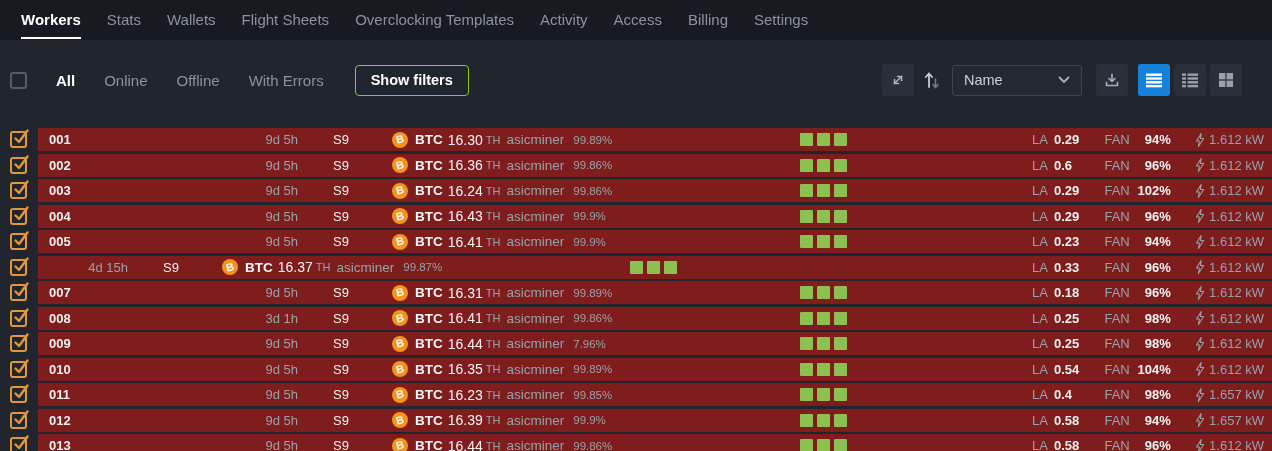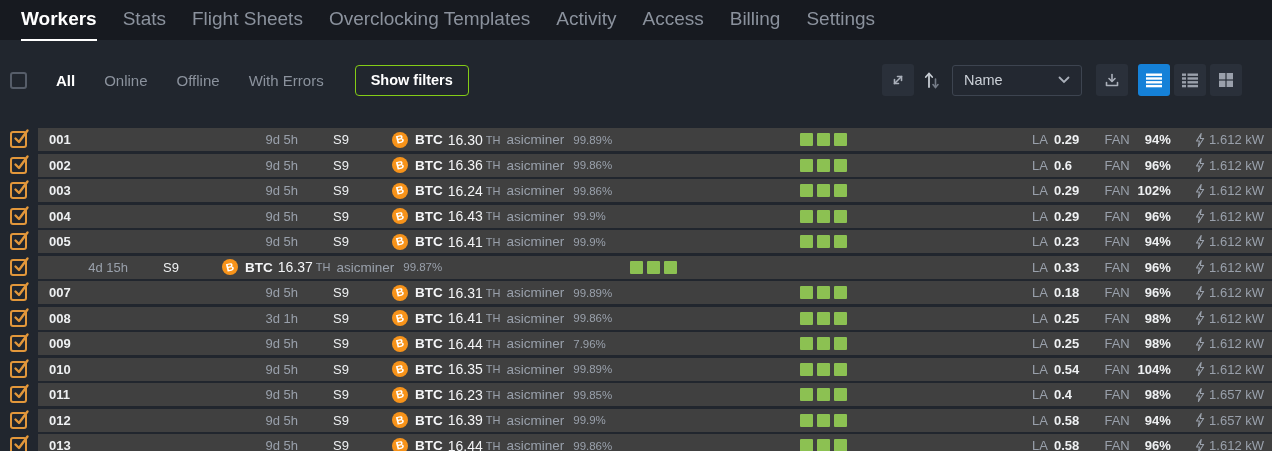--- a/index.html
+++ b/index.html
@@ -13,21 +13,21 @@
 
   
   .nav {
     height:40px; background:#171a20;
     display:flex; align-items:center;
     padding-left:8px;
   }
   .nav-item {
     padding:0 13px; height:100%;
     display:flex; align-items:center;
-    font-size:19px; color:#8b929d; cursor:pointer; white-space:nowrap;
+    font-size:15px; color:#8b929d; cursor:pointer; white-space:nowrap;
   }
   .nav-item .lbl { position:relative; padding:9px 0 11px; }
   .nav-item.active { color:#ffffff; font-weight:700; }
   .nav-item.active .lbl::after {
     content:""; position:absolute; left:0; right:0; bottom:0;
     height:2px; background:#ffffff;
   }
 
   
   .toolbar {
@@ -72,21 +72,21 @@
   .row { display:flex; align-items:stretch; height:23px; margin-bottom:2.5px; }
   .cb-cell {
     width:38px; flex:none; display:flex; align-items:center; padding-left:10px;
   }
   .cb {
     width:17px; height:17px; border:2px solid #e2973b; border-radius:3px;
     position:relative; cursor:pointer; flex:none;
   }
   .cb svg { position:absolute; left:0; top:-5px; overflow:visible; }
   .panel {
-    flex:1; background:#404040; display:flex; align-items:center;
+    flex:1; background:#7f1d1d; display:flex; align-items:center;
     font-size:13px; cursor:pointer;
   }
   .c-name { width:170px; padding-left:11px; font-weight:700; font-size:13px; color:#eef0f2; }
   .c-uptime { width:90px; text-align:right; color:#99a0ab; }
   .c-model { width:70px; margin-left:8px; text-align:center; font-weight:400; color:#eef0f2; }
   .c-miner { width:424px; display:flex; align-items:center; }
   .coin-ico {
     width:16px; height:16px; border-radius:50%; background:#f7931a;
     margin-left:16px; margin-right:7px; flex:none;
     display:flex; align-items:center; justify-content:center;
@@ -117,20 +117,23 @@
 
 <div class="nav" id="nav">
   <div class="nav-item active">
     <span class="lbl">Workers</span>
   </div>
 
   <div class="nav-item">
     <span class="lbl">Stats</span>
   </div>
 
+  <div class="nav-item">
+    <span class="lbl">Wallets</span>
+  </div>
 
   <div class="nav-item">
     <span class="lbl">Flight Sheets</span>
   </div>
 
   <div class="nav-item">
     <span class="lbl">Overclocking Templates</span>
   </div>
 
   <div class="nav-item">

